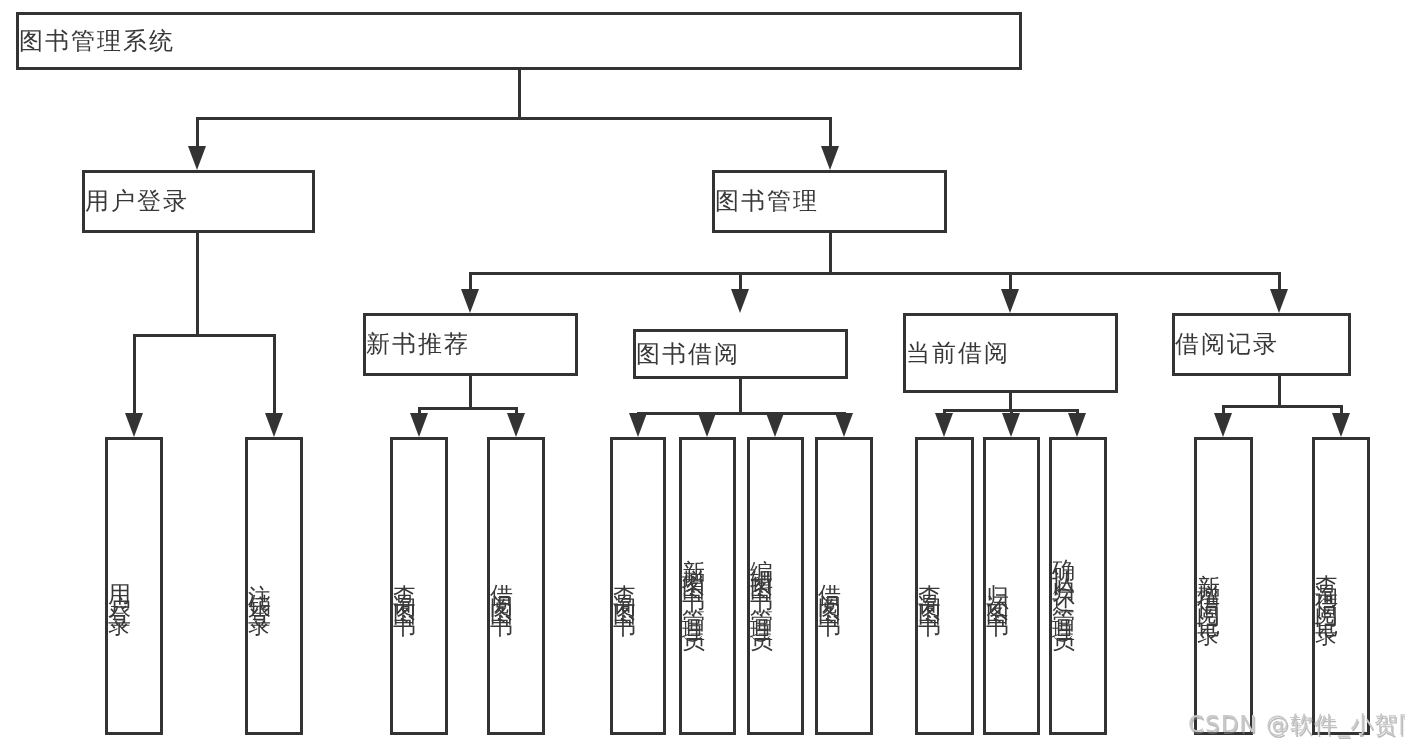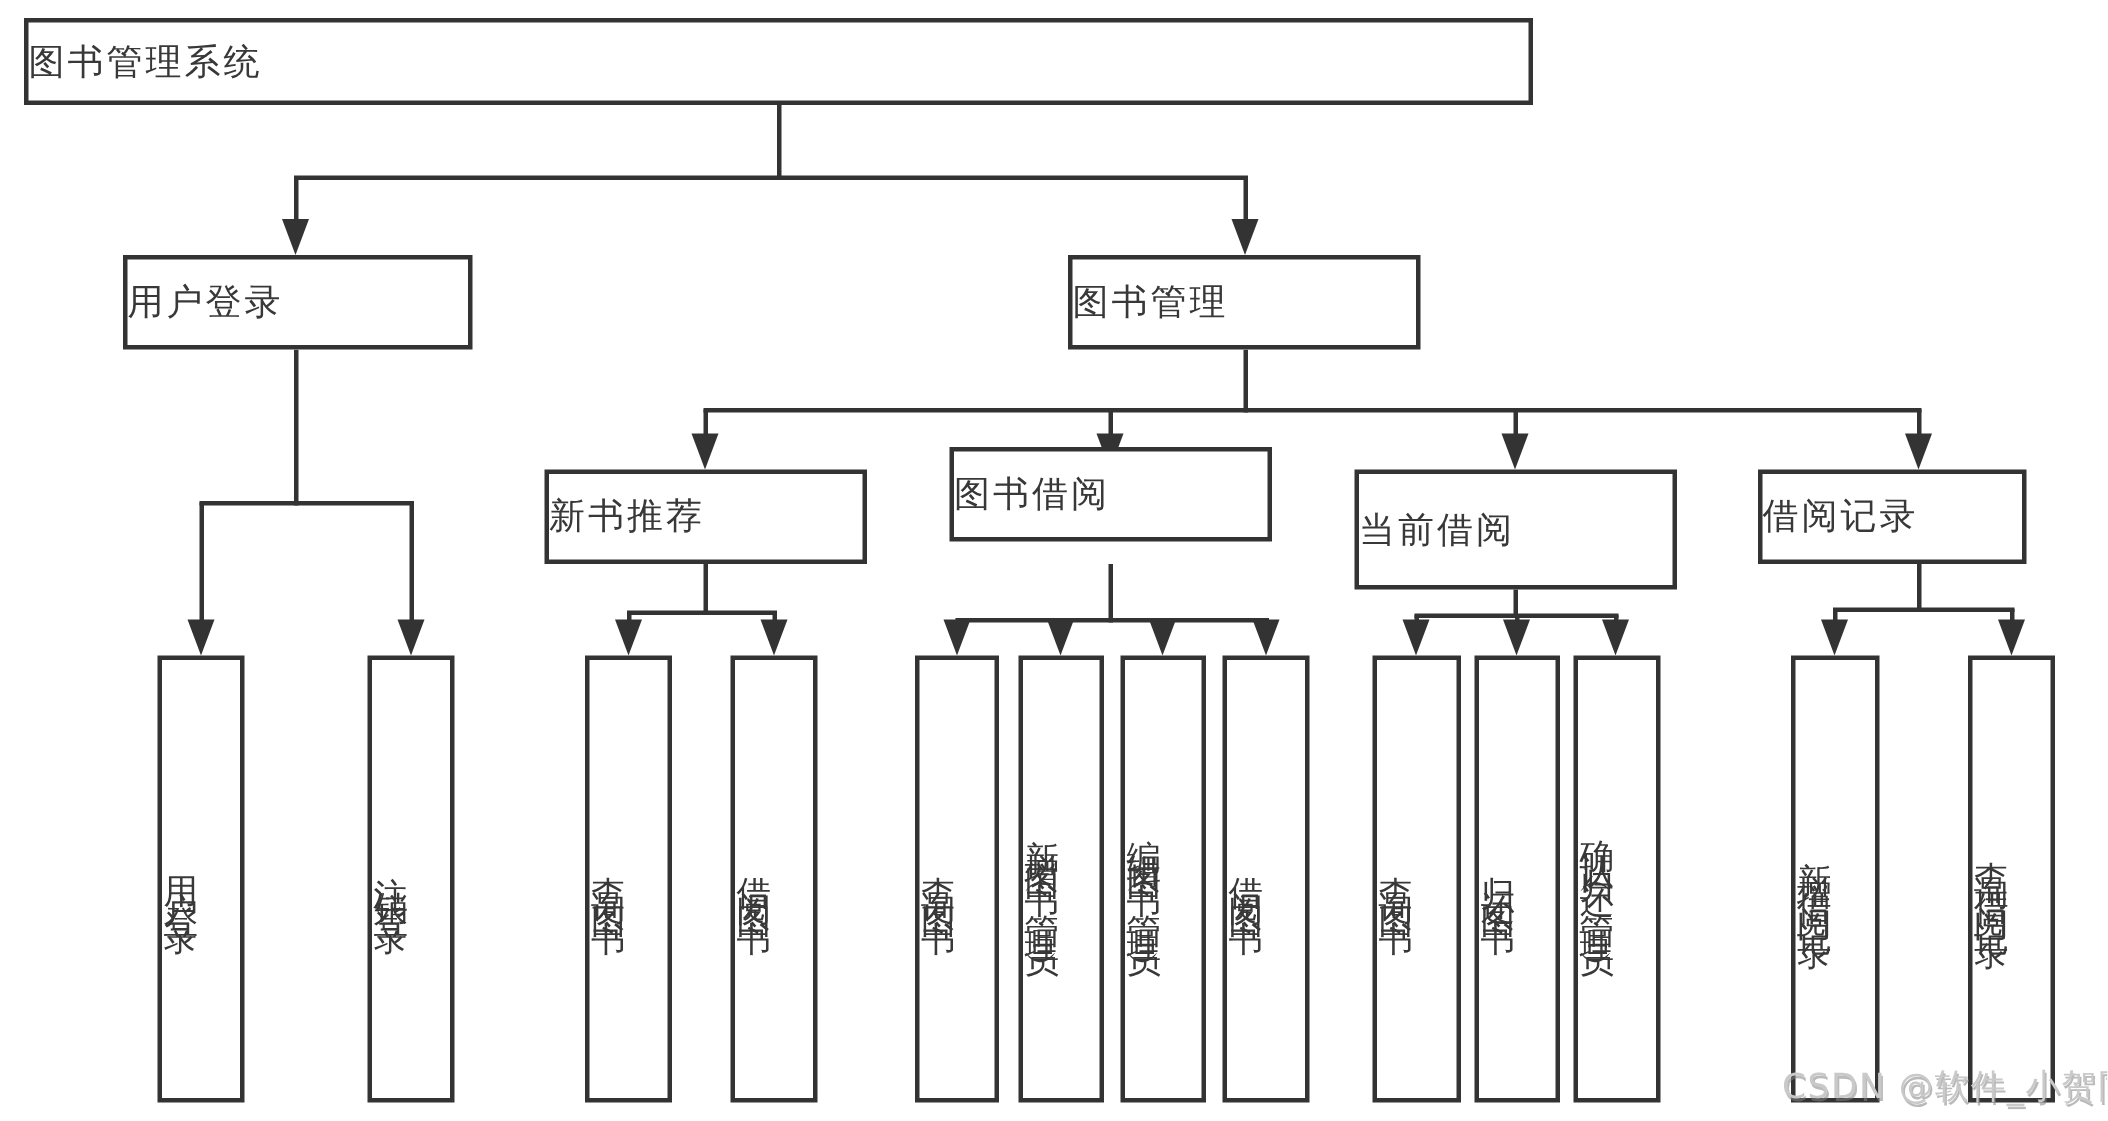--- a/index.html
+++ b/index.html
@@ -118,21 +118,21 @@
       </div>
       <div class="box vertical" style="left: 105px; top: 437px; width: 58px; height: 298px;">
         <span class="lbl">用户登录</span>
       </div>
       <div class="box vertical" style="left: 245px; top: 437px; width: 58px; height: 298px;">
         <span class="lbl">注销登录</span>
       </div>
       <div class="box" style="left: 363px; top: 313px; width: 215px; height: 63px;">
         <span class="lbl">新书推荐</span>
       </div>
-      <div class="box" style="left: 633px; top: 298px; width: 215px; height: 63px;">
+      <div class="box" style="left: 633px; top: 329px; width: 215px; height: 50px;">
         <span class="lbl">图书借阅</span>
       </div>
       <div class="box" style="left: 903px; top: 313px; width: 215px; height: 80px;">
         <span class="lbl">当前借阅</span>
       </div>
       <div class="box" style="left: 1172px; top: 313px; width: 179px; height: 63px;">
         <span class="lbl">借阅记录</span>
       </div>
       <div class="box vertical" style="left: 390px; top: 437px; width: 58px; height: 298px;">
         <span class="lbl">查询图书</span>

